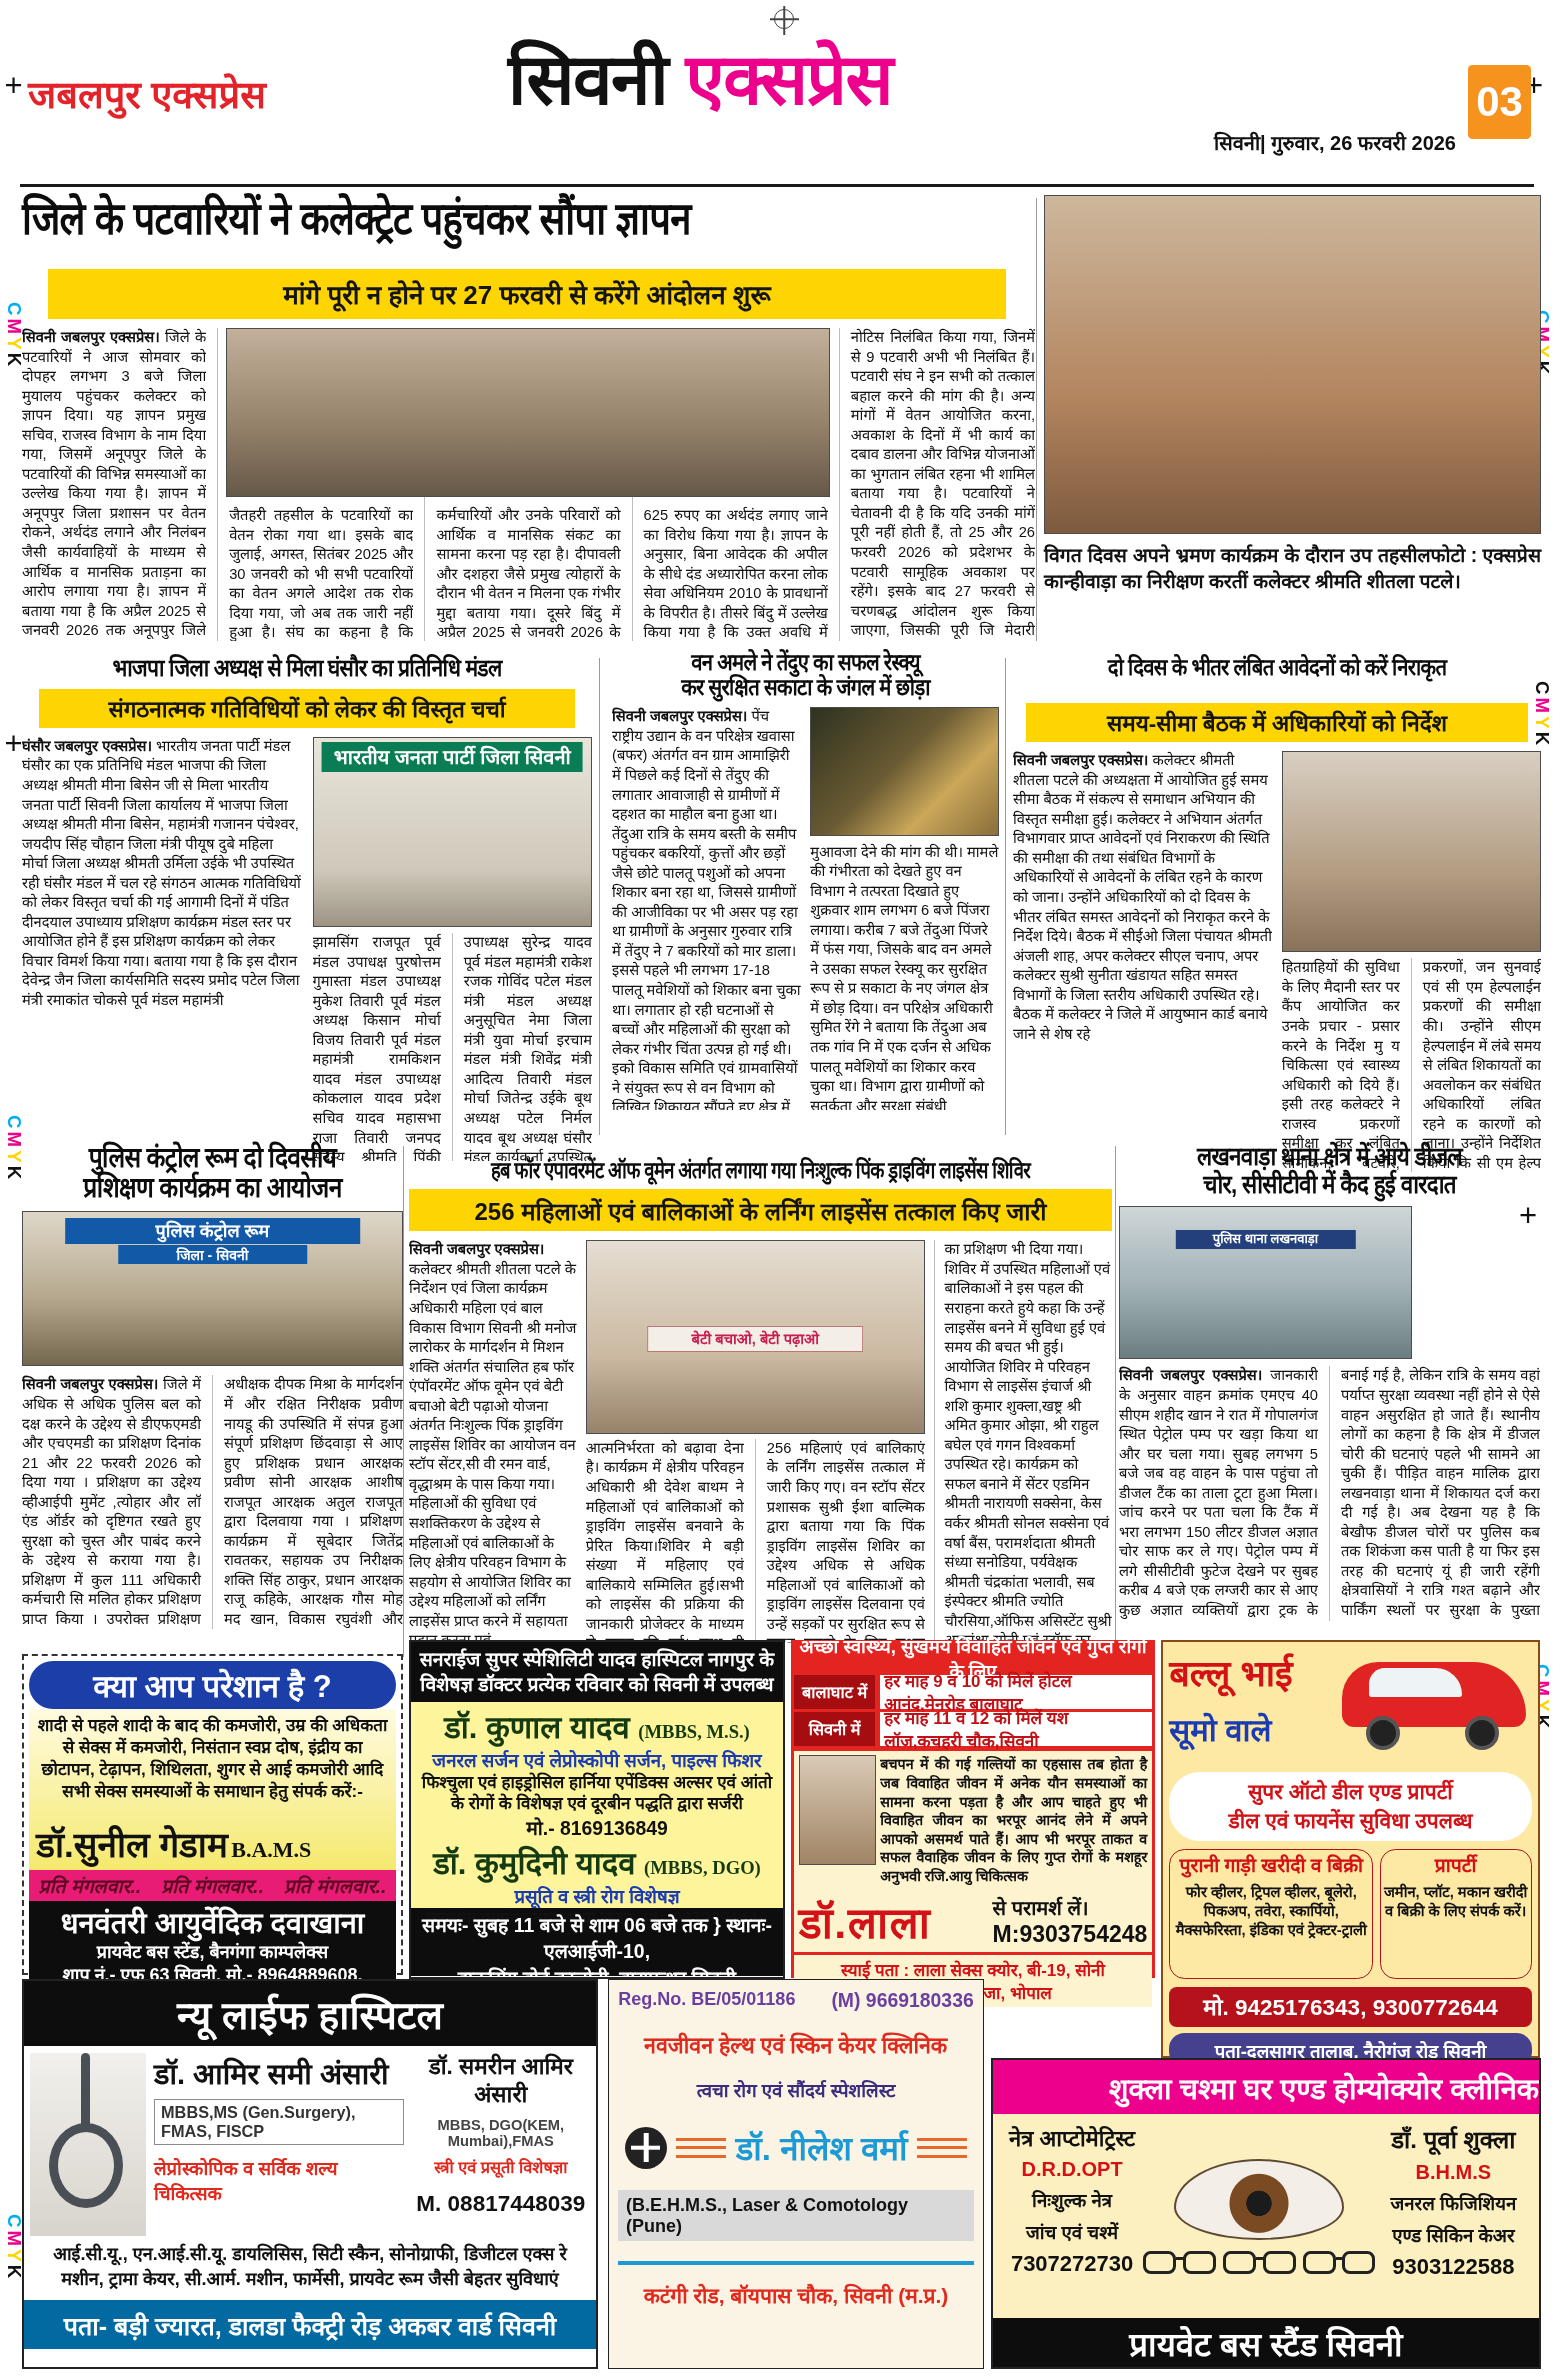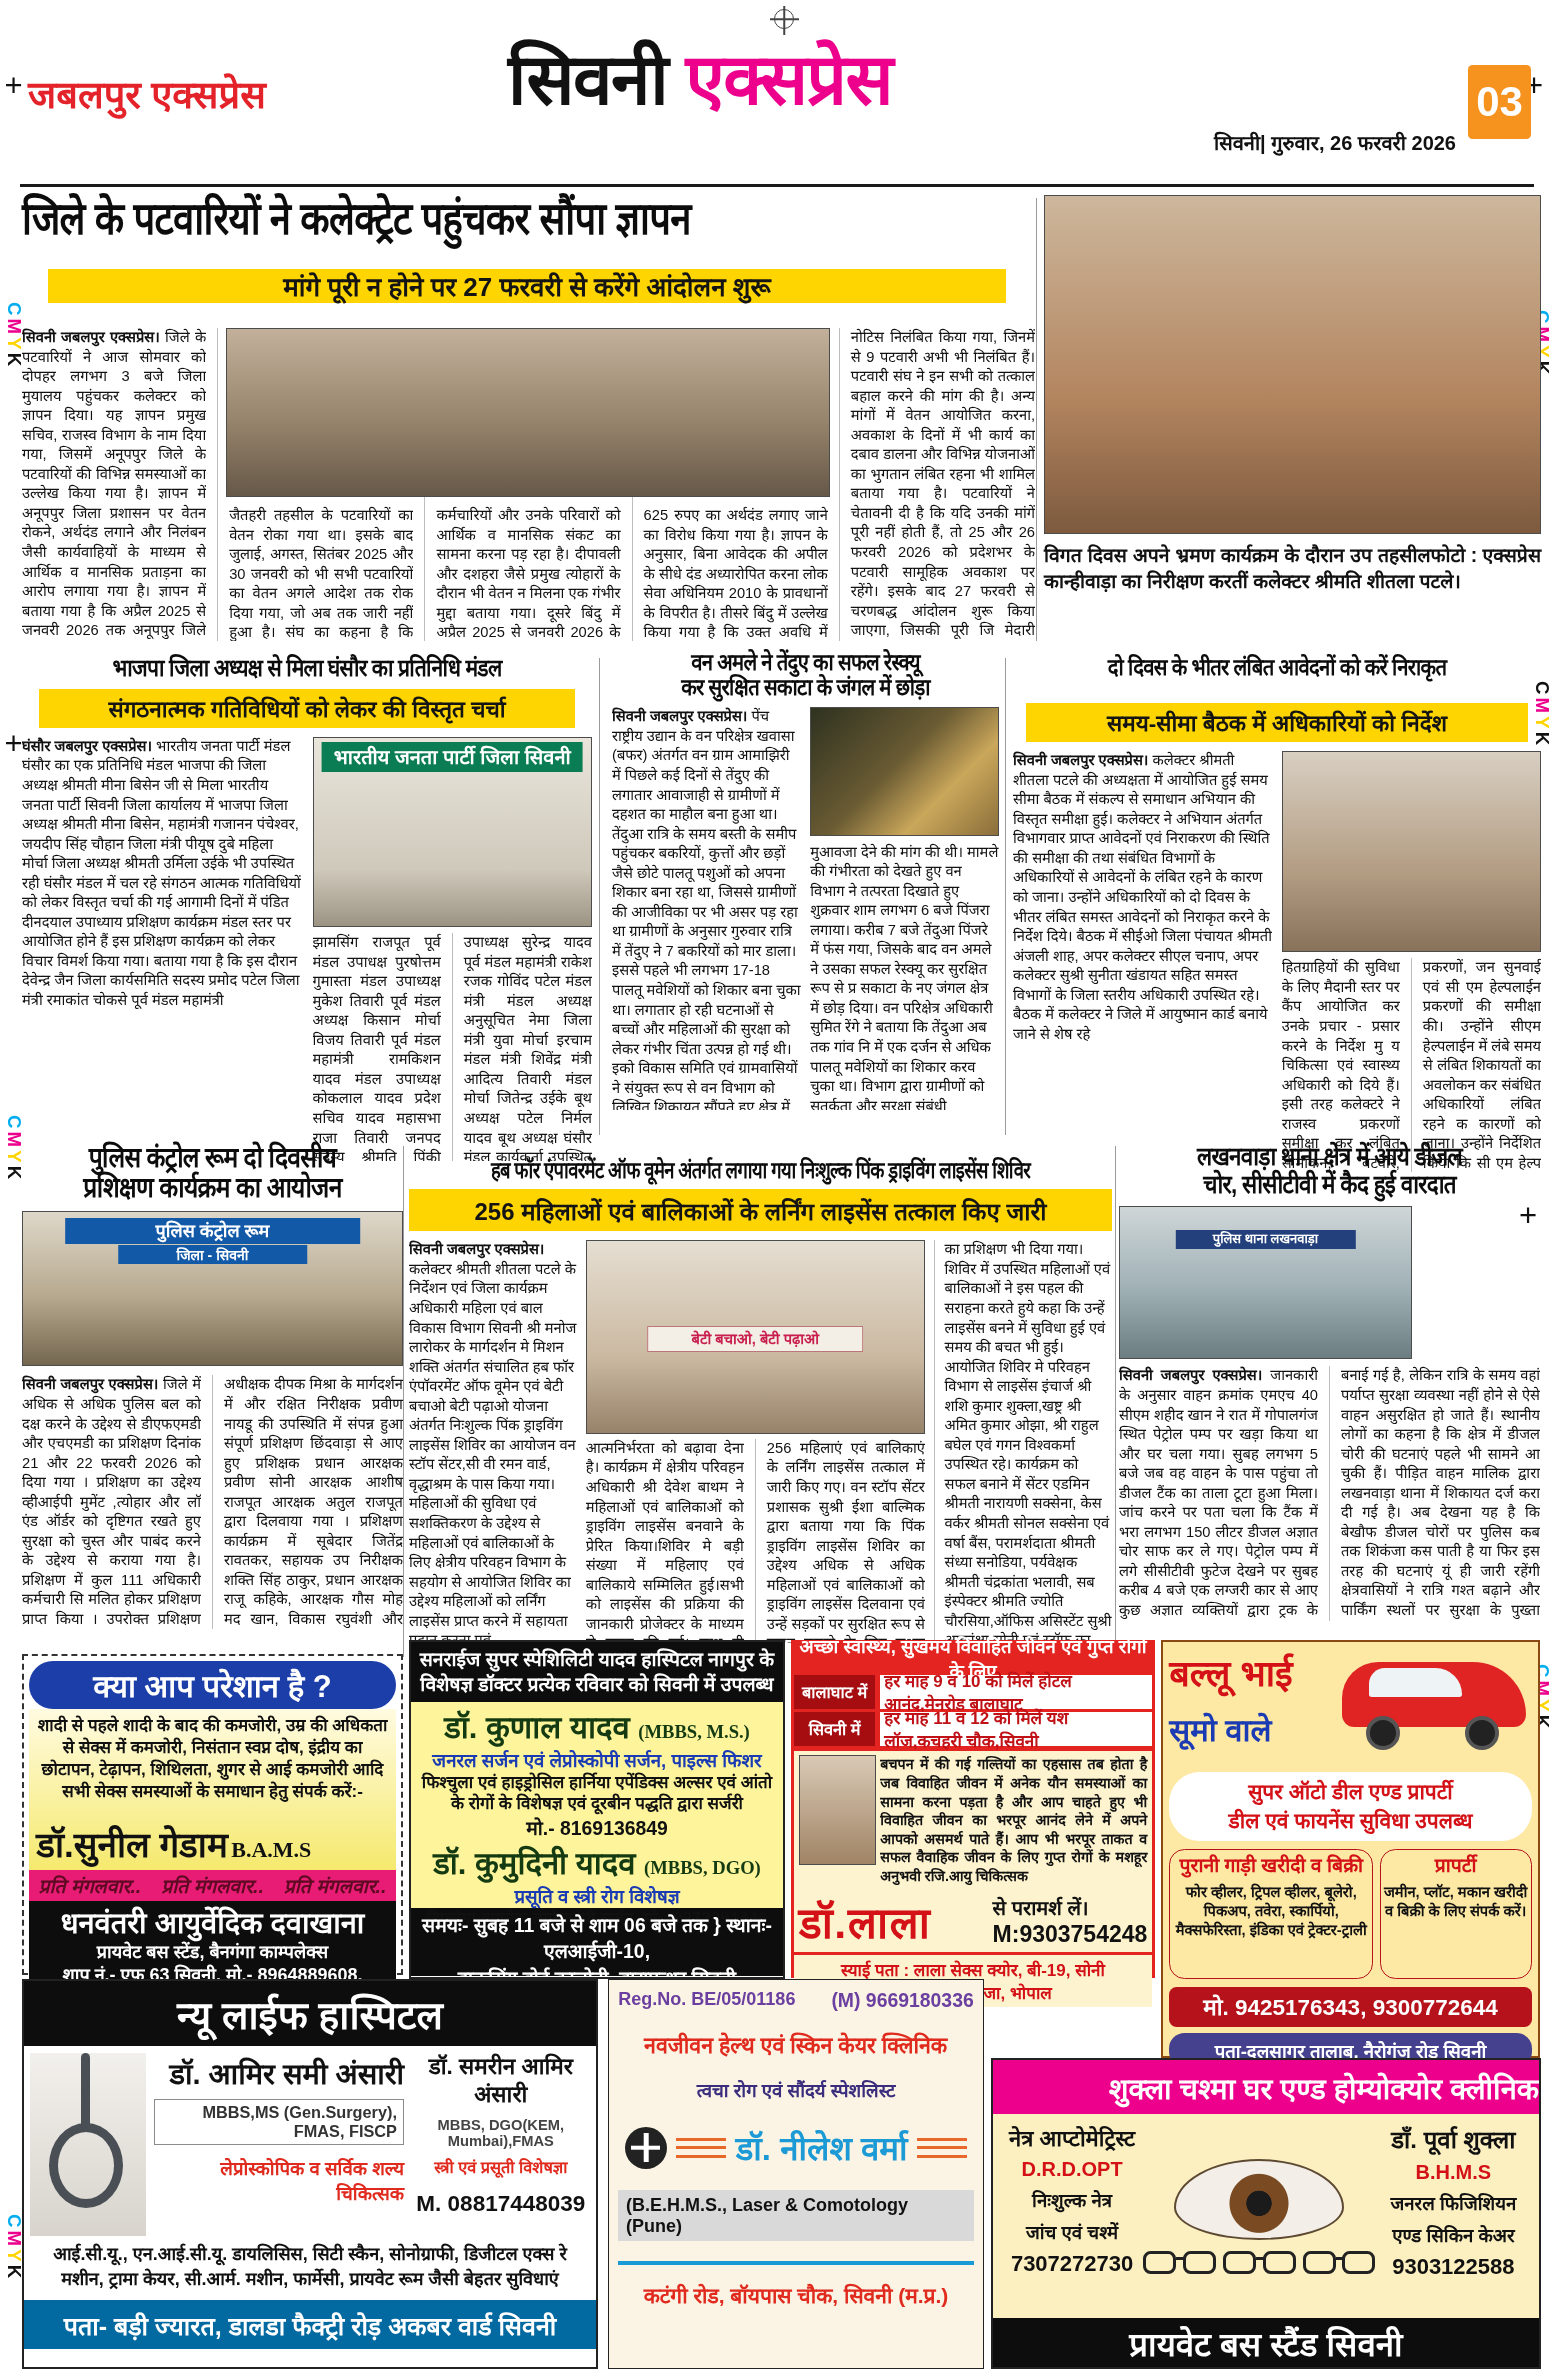--- a/index.html
+++ b/index.html
@@ -28,21 +28,21 @@
 #rule-top{left:20px;top:184px;width:1514px;height:3.1px;background:#1a1a1a}
 
 .regmark{position:absolute;writing-mode:vertical-rl;font-size:18.6px;font-weight:bold;letter-spacing:3.1px}
 .regmark .c{color:#00aeef}.regmark .m{color:#ec008c}.regmark .y{color:#ffd400}.regmark .k{color:#111}
 .plusmark{position:absolute;font-size:31px;font-weight:300;color:#111;line-height:1}
 .regcircle{position:absolute;width:20px;height:20px;border:1.5px solid #444;border-radius:50%}
 .regcircle:before{content:"";position:absolute;left:50%;top:-4.6px;width:1.5px;height:29px;background:#444;transform:translateX(-50%)}
 .regcircle:after{content:"";position:absolute;top:50%;left:-4.6px;height:1.5px;width:29px;background:#444;transform:translateY(-50%)}
 
 #lead-headline{left:22px;top:195px;width:1013px;font-size:45px}
-#lead-sub{left:48px;top:269px;width:958px;height:34px;font-size:26px}
+#lead-sub{left:48px;top:269px;width:958px;height:50px;font-size:26px}
 #lead-body{left:22px;top:328px;width:1013px;height:313px}
 #lead-body .cols{height:100%}
 #lead-photo-main{position:absolute;left:204px;top:0;width:604px;height:169px;z-index:2}
 .pt{padding-top:178px}
 #lead-right{left:1044px;top:195px;width:497px}
 #lead-right .photo{width:497px;height:339px}
 #lead-right .caption{margin-top:7.7px}
 
 .ph-crowd{background:linear-gradient(180deg,#c3b09a,#97846c 55%,#665848)}
 .ph-office{background:linear-gradient(180deg,#cdb79c,#b3855f 60%,#7d5a3e)}
@@ -149,21 +149,21 @@
 #ad-ballu .bx .t{color:#d31116;font-size:19.4px;font-weight:900}
 #ad-ballu .bx .b{font-size:14.7px;font-weight:bold;margin-top:4.6px;line-height:1.3}
 #ad-ballu .ribbon{margin-top:7.7px;background:#b5121b;color:#fff;font-size:22.5px;font-weight:900;text-align:center;border-radius:7.7px;padding:4.6px 0}
 #ad-ballu .ftr{margin-top:6.2px;background:#46418f;color:#fff;font-size:18.6px;font-weight:bold;text-align:center;border-radius:15.5px;padding:4.6px 0}
 #ad-newlife{left:22px;top:1979px;width:576px;height:390px}
 #ad-newlife .ttl{background:#0d0d0d;color:#fff;font-size:39px;font-weight:900;text-align:center;padding:6.2px 0}
 #ad-newlife .row{display:flex;gap:7.7px;padding:6.2px}
 #ad-newlife .steth{width:116px;height:183px;flex:none;position:relative}
 #ad-newlife .steth .ring{position:absolute;left:18.6px;top:70px;width:74px;height:85px;border:9.3px solid #4a4f55;border-radius:50%}
 #ad-newlife .steth .tube{position:absolute;left:51px;top:0;width:9.3px;height:77px;background:#4a4f55;border-radius:4.6px}
-#ad-newlife .midc{flex:1;text-align:right}
+#ad-newlife .midc{flex:1;text-align:left}
 #ad-newlife .d1{font-size:29px;font-weight:900}
 #ad-newlife .deg1{display:inline-block;border:1.5px solid #8b8b8b;padding:3.1px 6.2px;margin-top:7.7px;font-size:16.3px;font-weight:bold;color:#333}
 #ad-newlife .spec1{color:#e02a1e;font-size:18.6px;font-weight:900;margin-top:9.3px}
 #ad-newlife .rightc{width:178px;text-align:center}
 #ad-newlife .d2{font-size:22.5px;font-weight:900;line-height:1.25}
 #ad-newlife .deg2{font-size:14.7px;font-weight:bold;color:#444;margin-top:7.7px}
 #ad-newlife .spec2{color:#e02a1e;font-size:16.3px;font-weight:700;margin-top:7.7px}
 #ad-newlife .mob{font-size:22.5px;font-weight:900;margin-top:12.4px}
 #ad-newlife .fac{font-size:18px;font-weight:bold;text-align:center;line-height:1.4;padding:0 7.7px}
 #ad-newlife .ftr{margin-top:7.7px;background:#0369a1;color:#fff;font-size:25px;font-weight:900;text-align:center;padding:7.7px 0}

